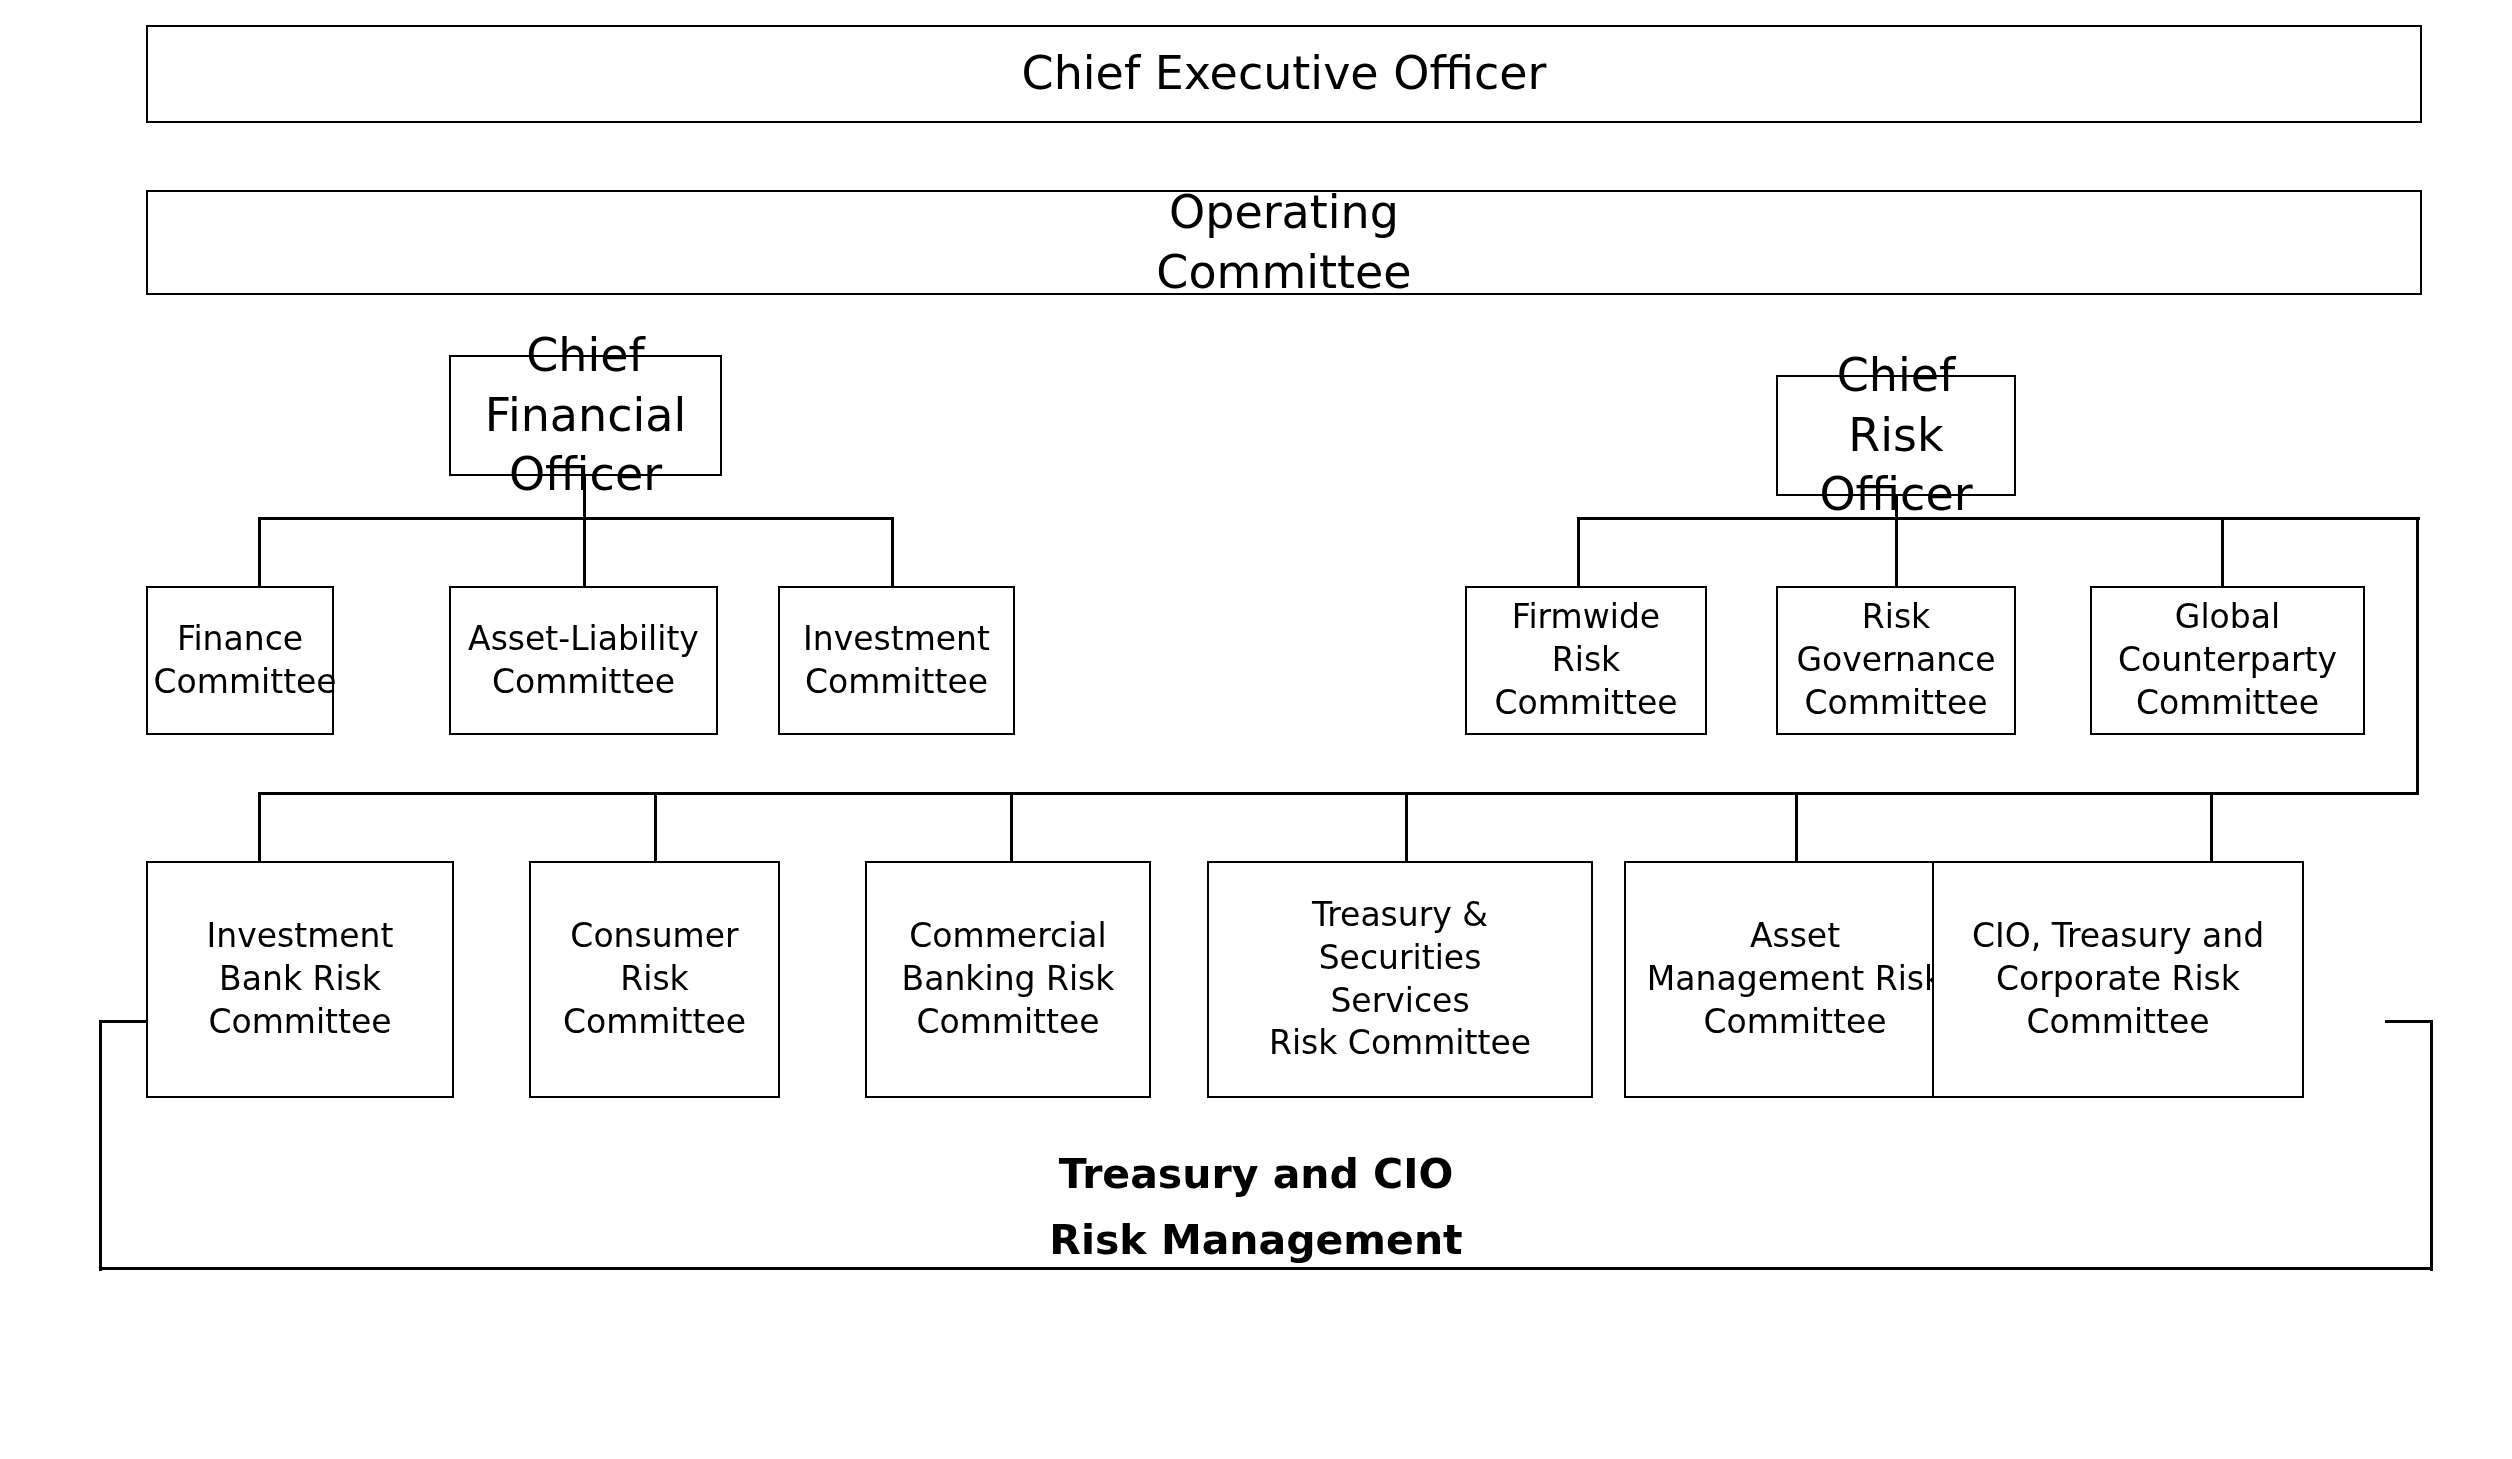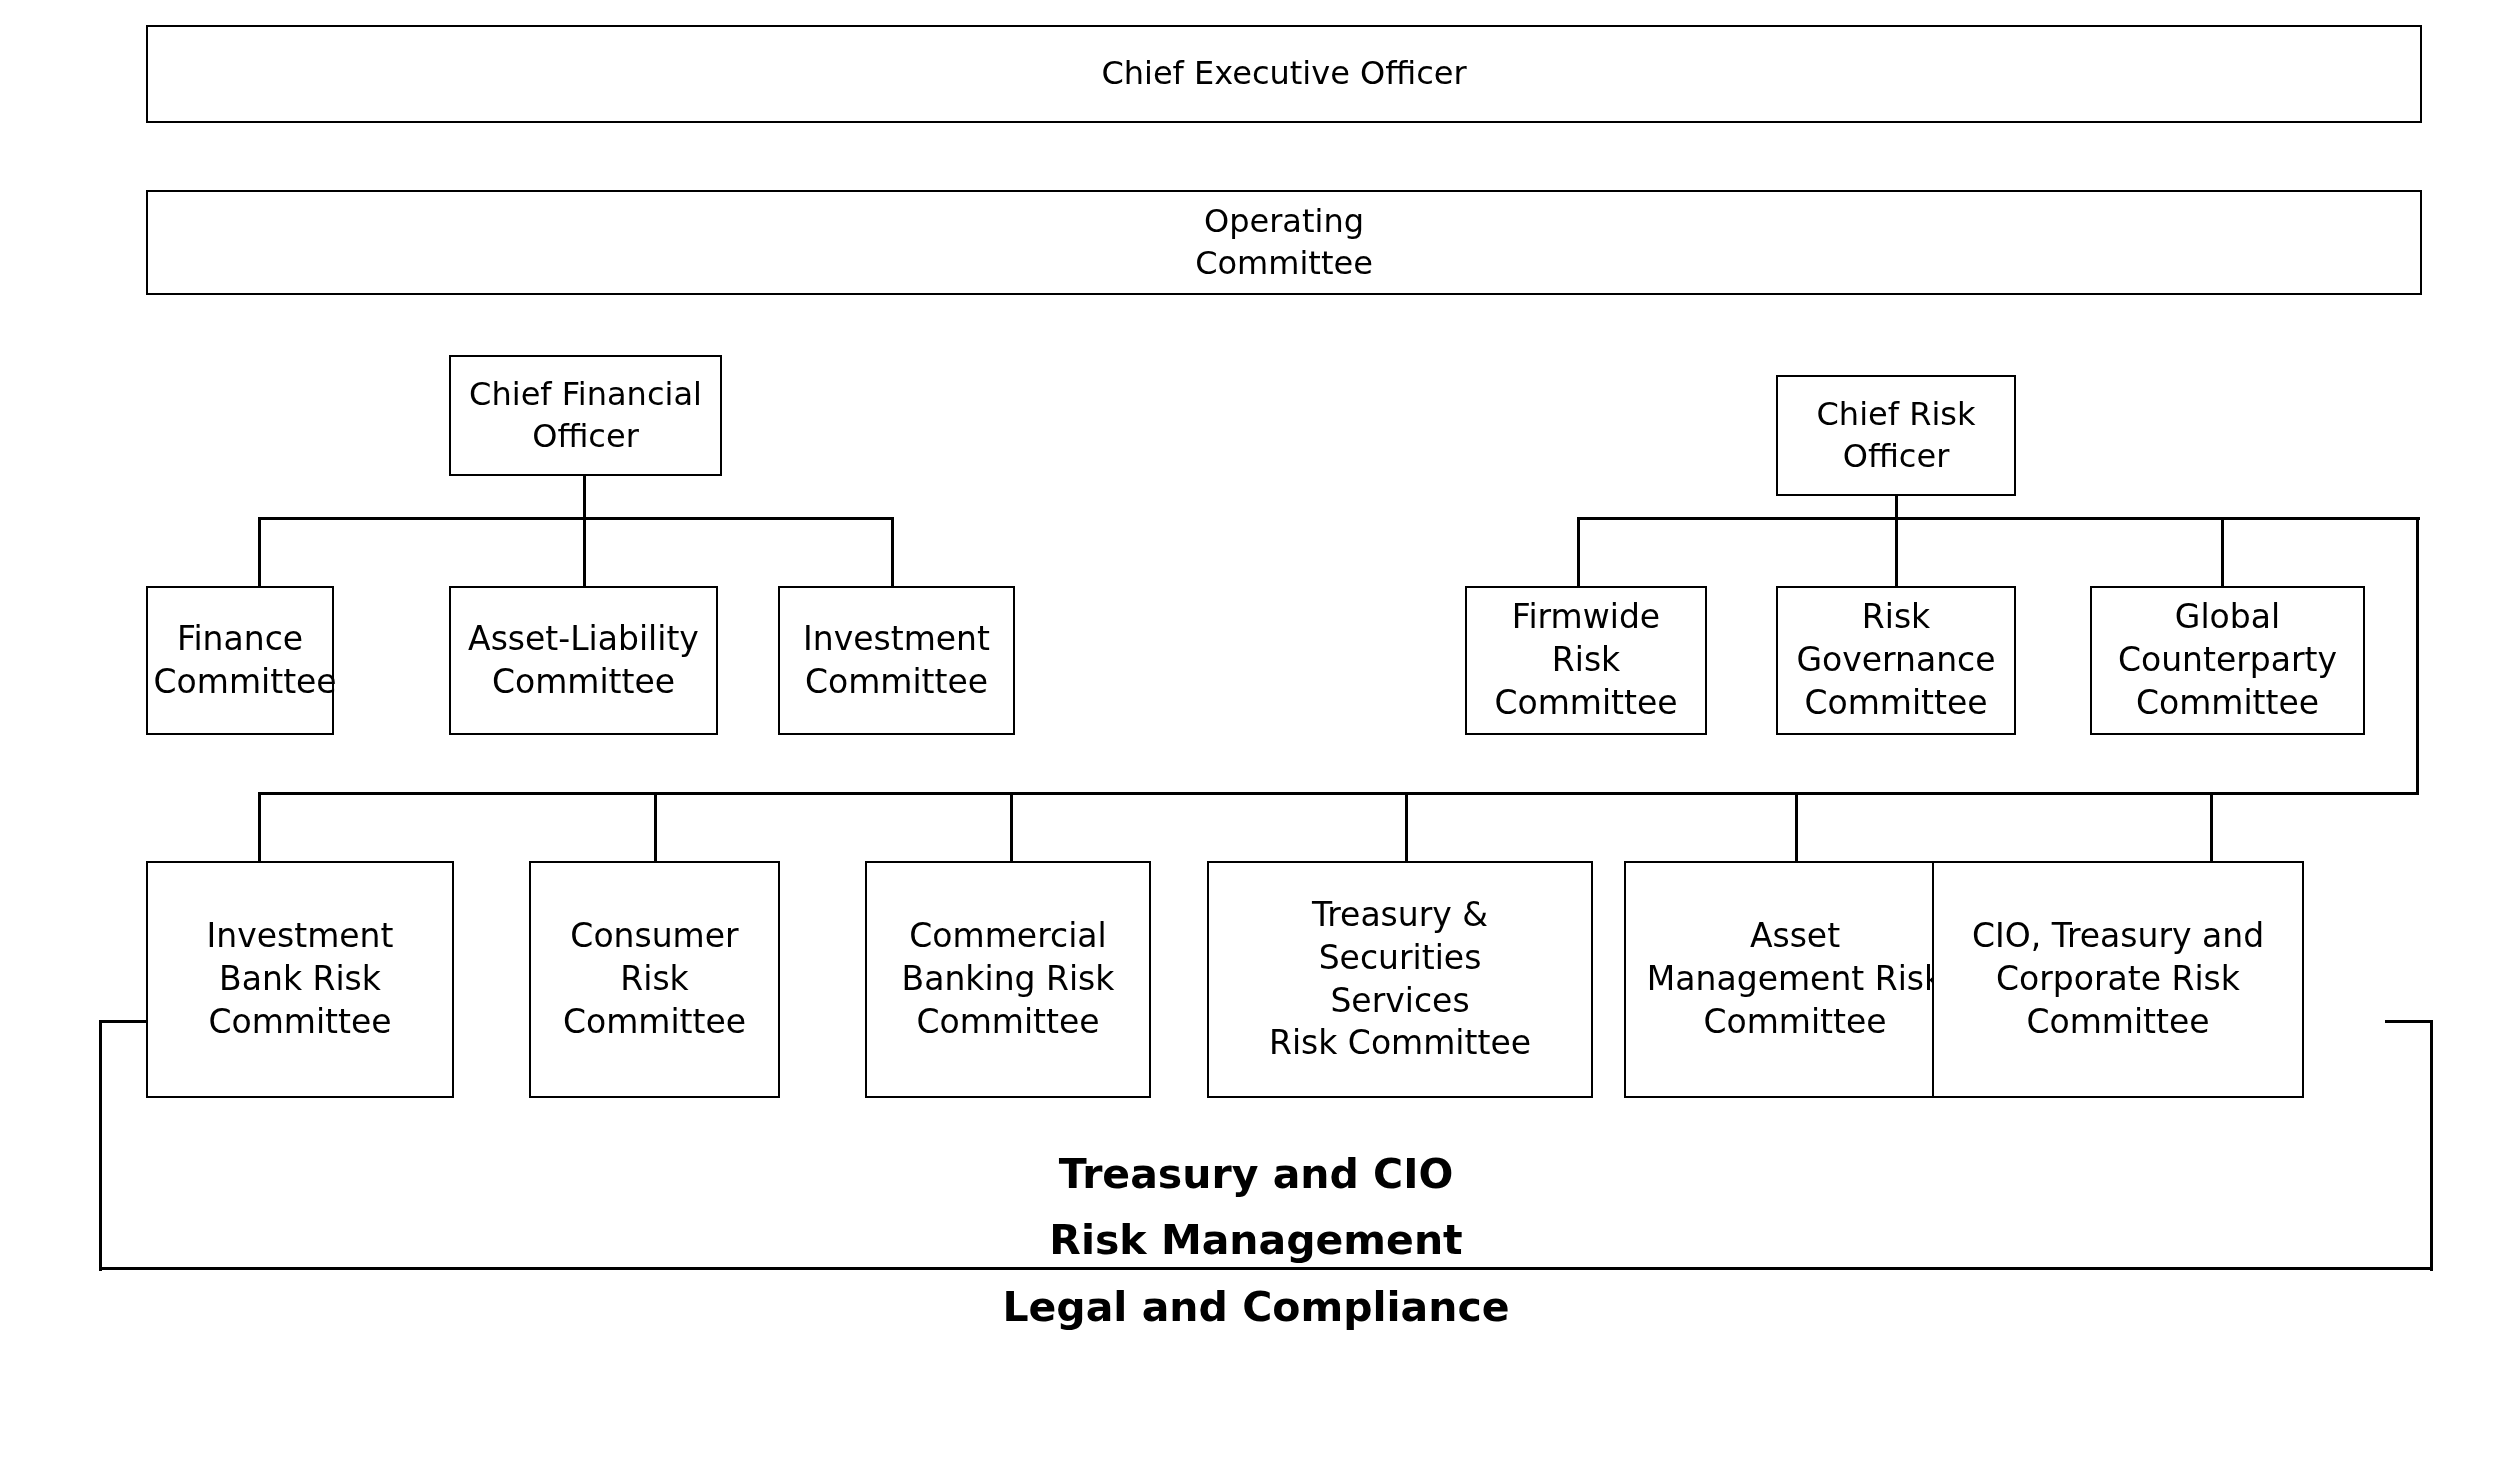--- a/index.html
+++ b/index.html
@@ -32,21 +32,21 @@
   }
   .node-label {
     display: block;
     width: 100%;
     text-align: center;
     line-height: 1.30;
     white-space: pre-line;
     padding: 0 5.5px;
     box-sizing: border-box;
   }
-  .fs-exec     { font-size: 32px; }
+  .fs-exec     { font-size: 46px; }
   .fs-cmte     { font-size: 33px; }
   .fs-risk     { font-size: 33px; }
 
   .connector {
     position: absolute;
     background: #000000;
     z-index: 1;
   }
   .h-line { height: 3.3px; }
   .v-line { width: 3.3px; }
@@ -179,16 +179,15 @@
   <div class="connector h-line" style="left:99px; top:1020px; width:48px;"></div>
   <div class="connector v-line" style="left:99px; top:1020px; height:251px;"></div>
 
   <div class="connector h-line" style="left:2385px; top:1020px; width:48px;"></div>
   <div class="connector v-line" style="left:2430px; top:1020px; height:251px;"></div>
 
   <div class="connector h-line" style="left:99px; top:1267px; width:2334px;"></div>
 
   <div class="footer-text" style="top:1150px; left:0;">Treasury and CIO</div>
   <div class="footer-text" style="top:1216px; left:0;">Risk Management</div>
-  <div class="footer-text" style="top:1283px; left:0;">Legal and Compliance</div>
 
 </div>
 
 
 </body></html>

